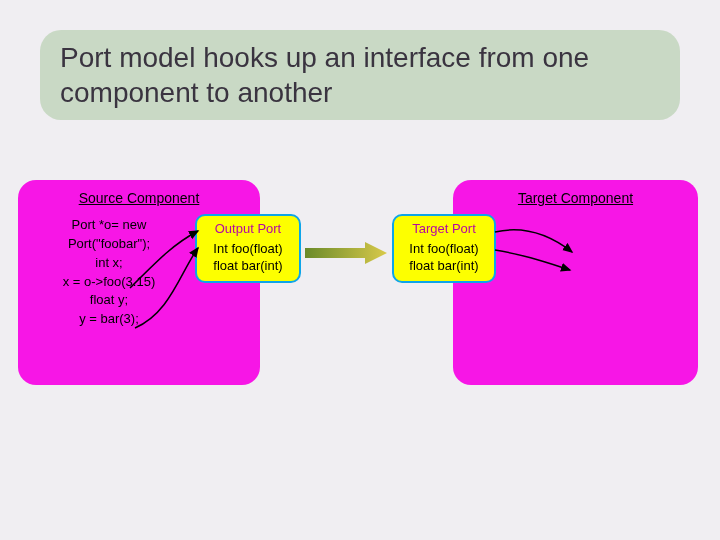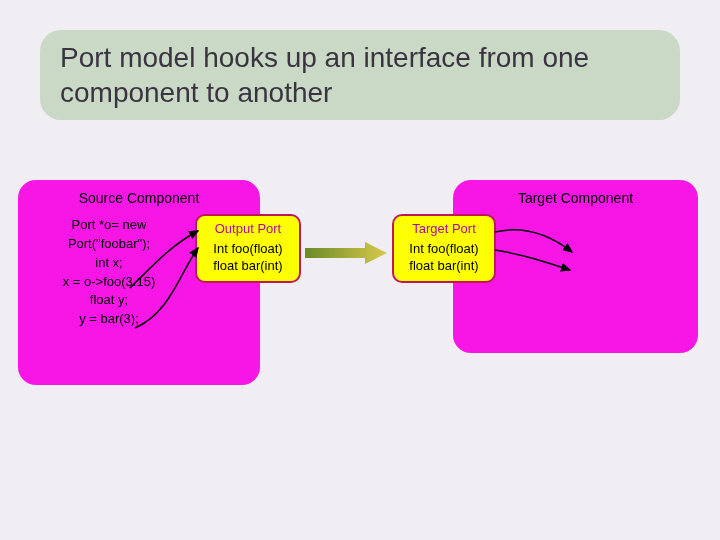--- a/index.html
+++ b/index.html
@@ -48,39 +48,40 @@
   .component.source {
     left: 18px;
     top: 0;
     width: 242px;
     height: 205px;
   }
   .component.target {
     left: 453px;
     top: 0;
     width: 245px;
-    height: 173px;
+    height: 205px;
   }
   .comp-title {
     font-size: 14px;
     margin-bottom: 8px;
+    text-decoration: underline;
   }
   .code-block {
     font-size: 13px;
     line-height: 1.45;
     text-align: center;
     margin-top: 10px;
     white-space: pre;
   }
   .source .code-block { margin-left: -60px; }
   .target .code-block { margin-left: 80px; margin-top: 40px; }
   .port-box {
     position: absolute;
     background: #fdff00;
-    border: 2px solid #be185d;
+    border: 2px solid #0ea5e9;
     border-radius: 10px;
     font-size: 13px;
     text-align: center;
     padding: 4px 6px 6px 6px;
     line-height: 1.35;
     color: #000;
   }
   .port-box.output {
     left: 195px;
     top: 34px;

